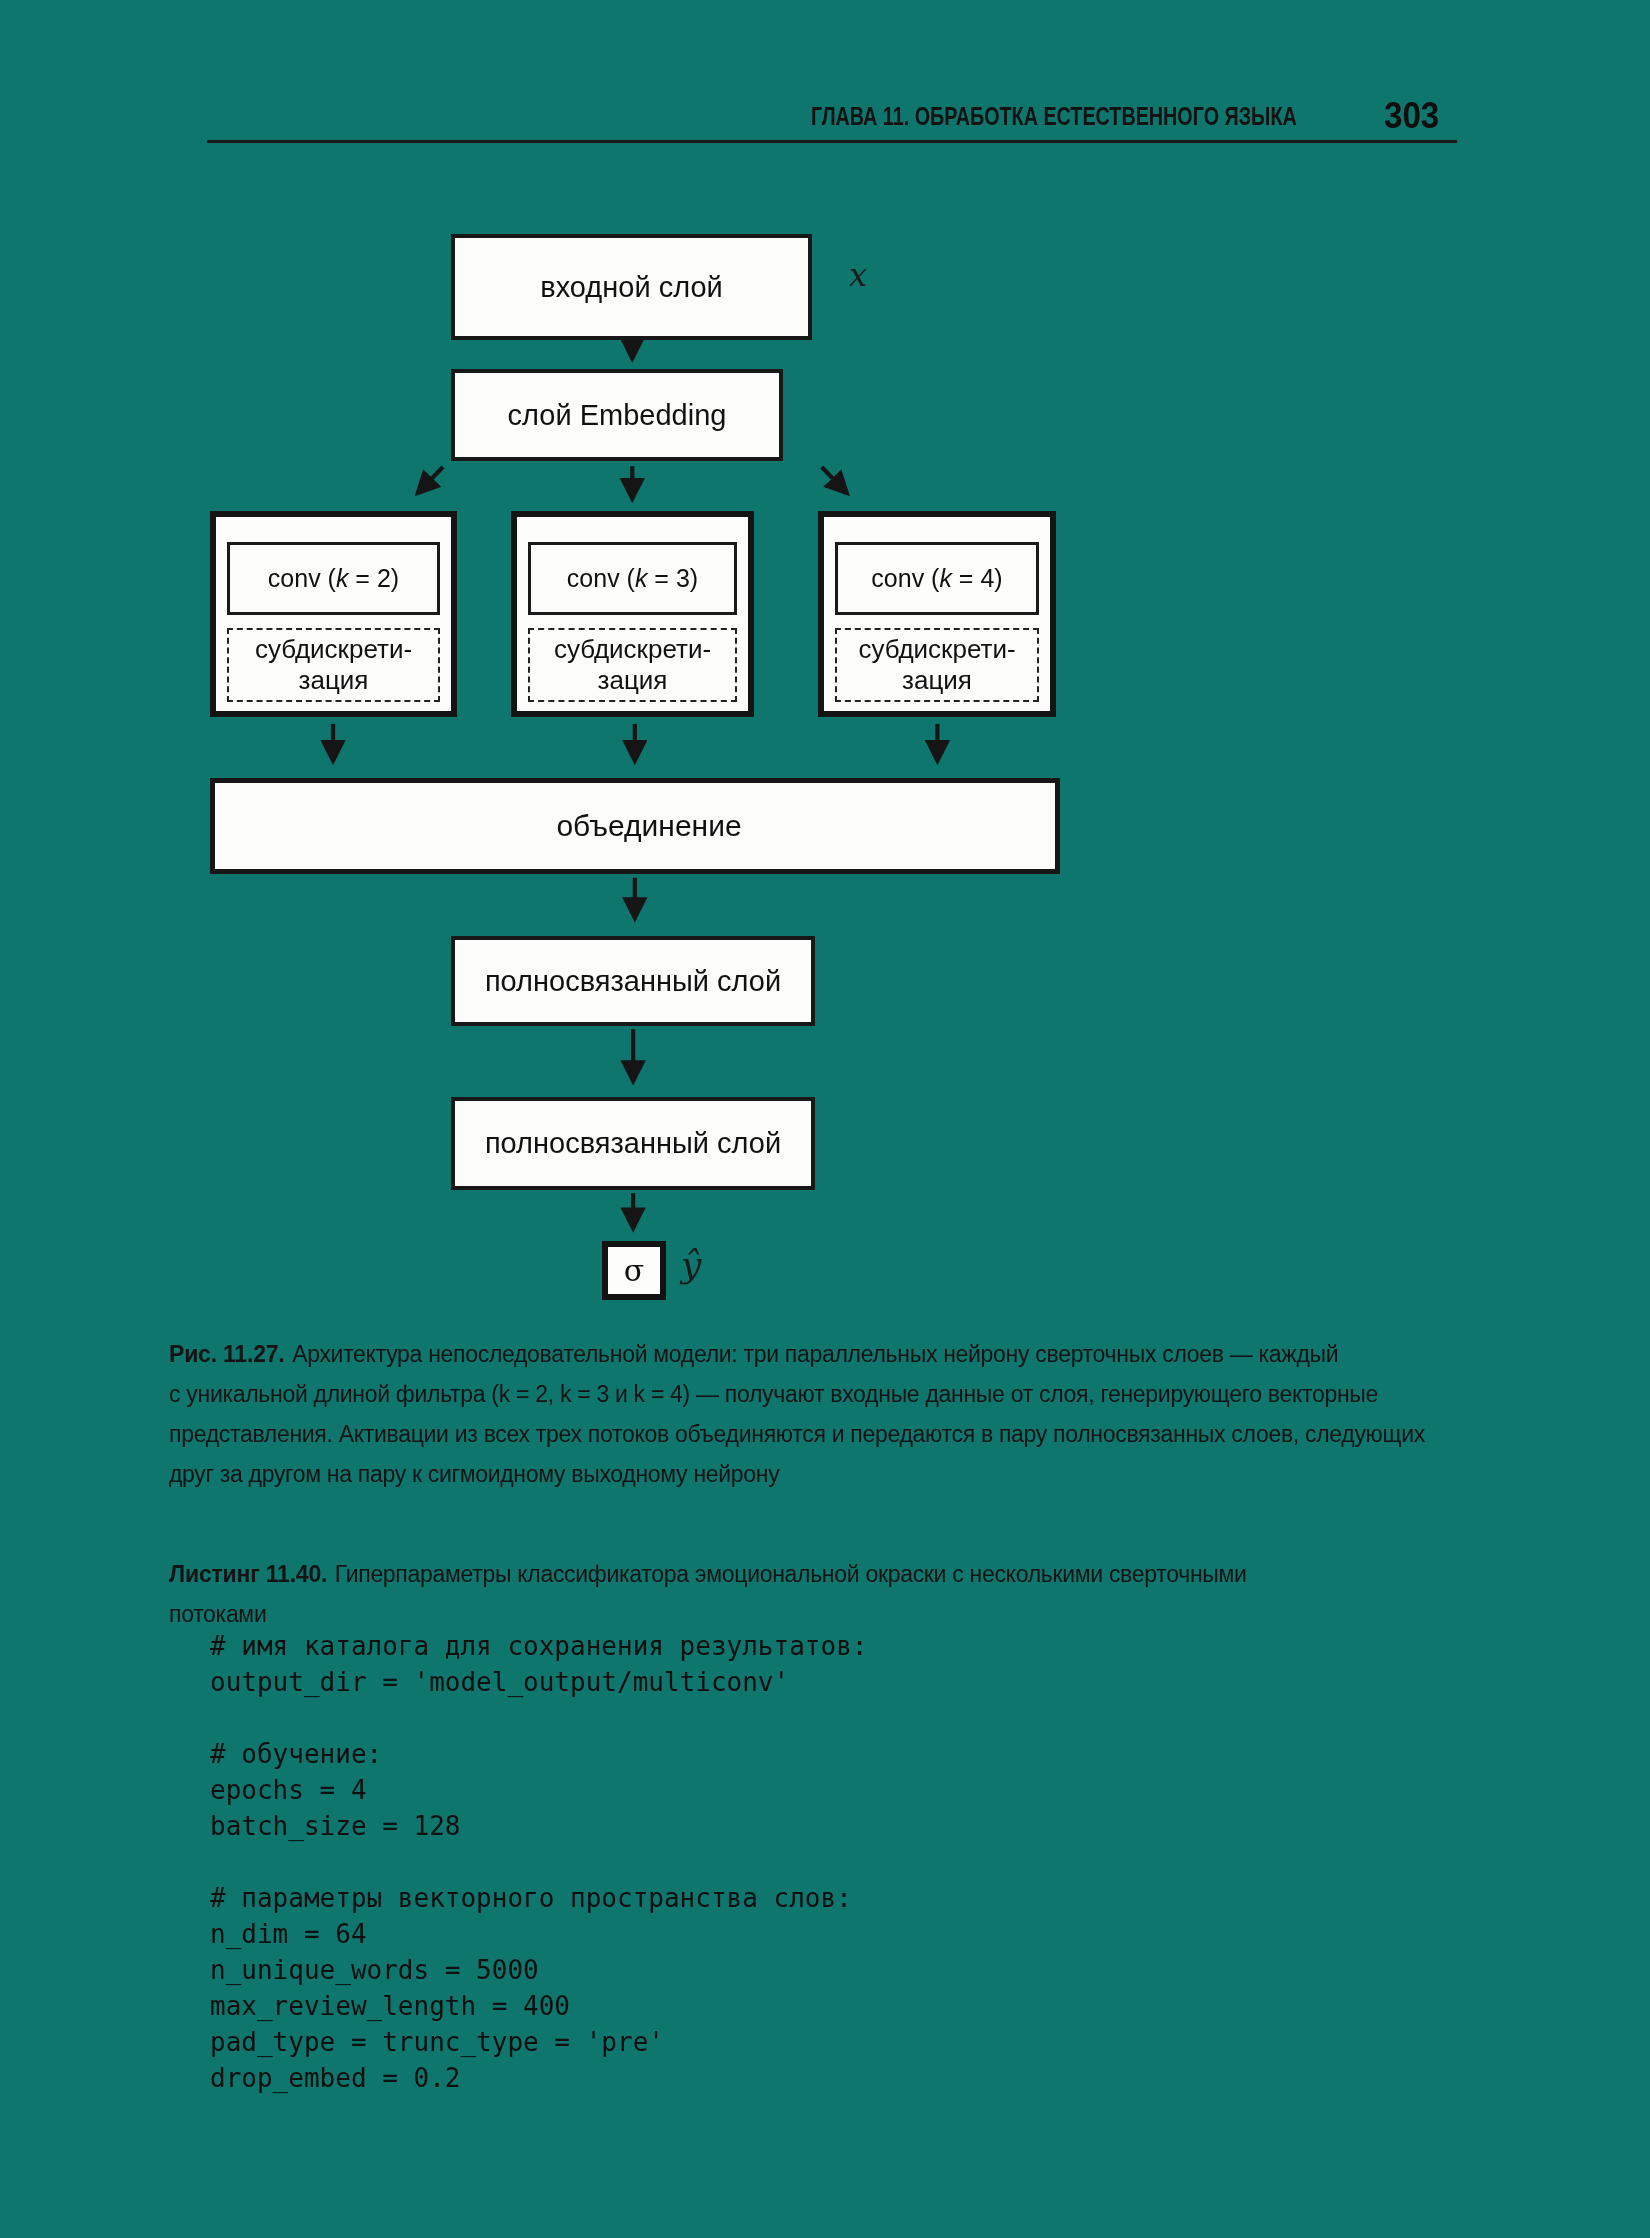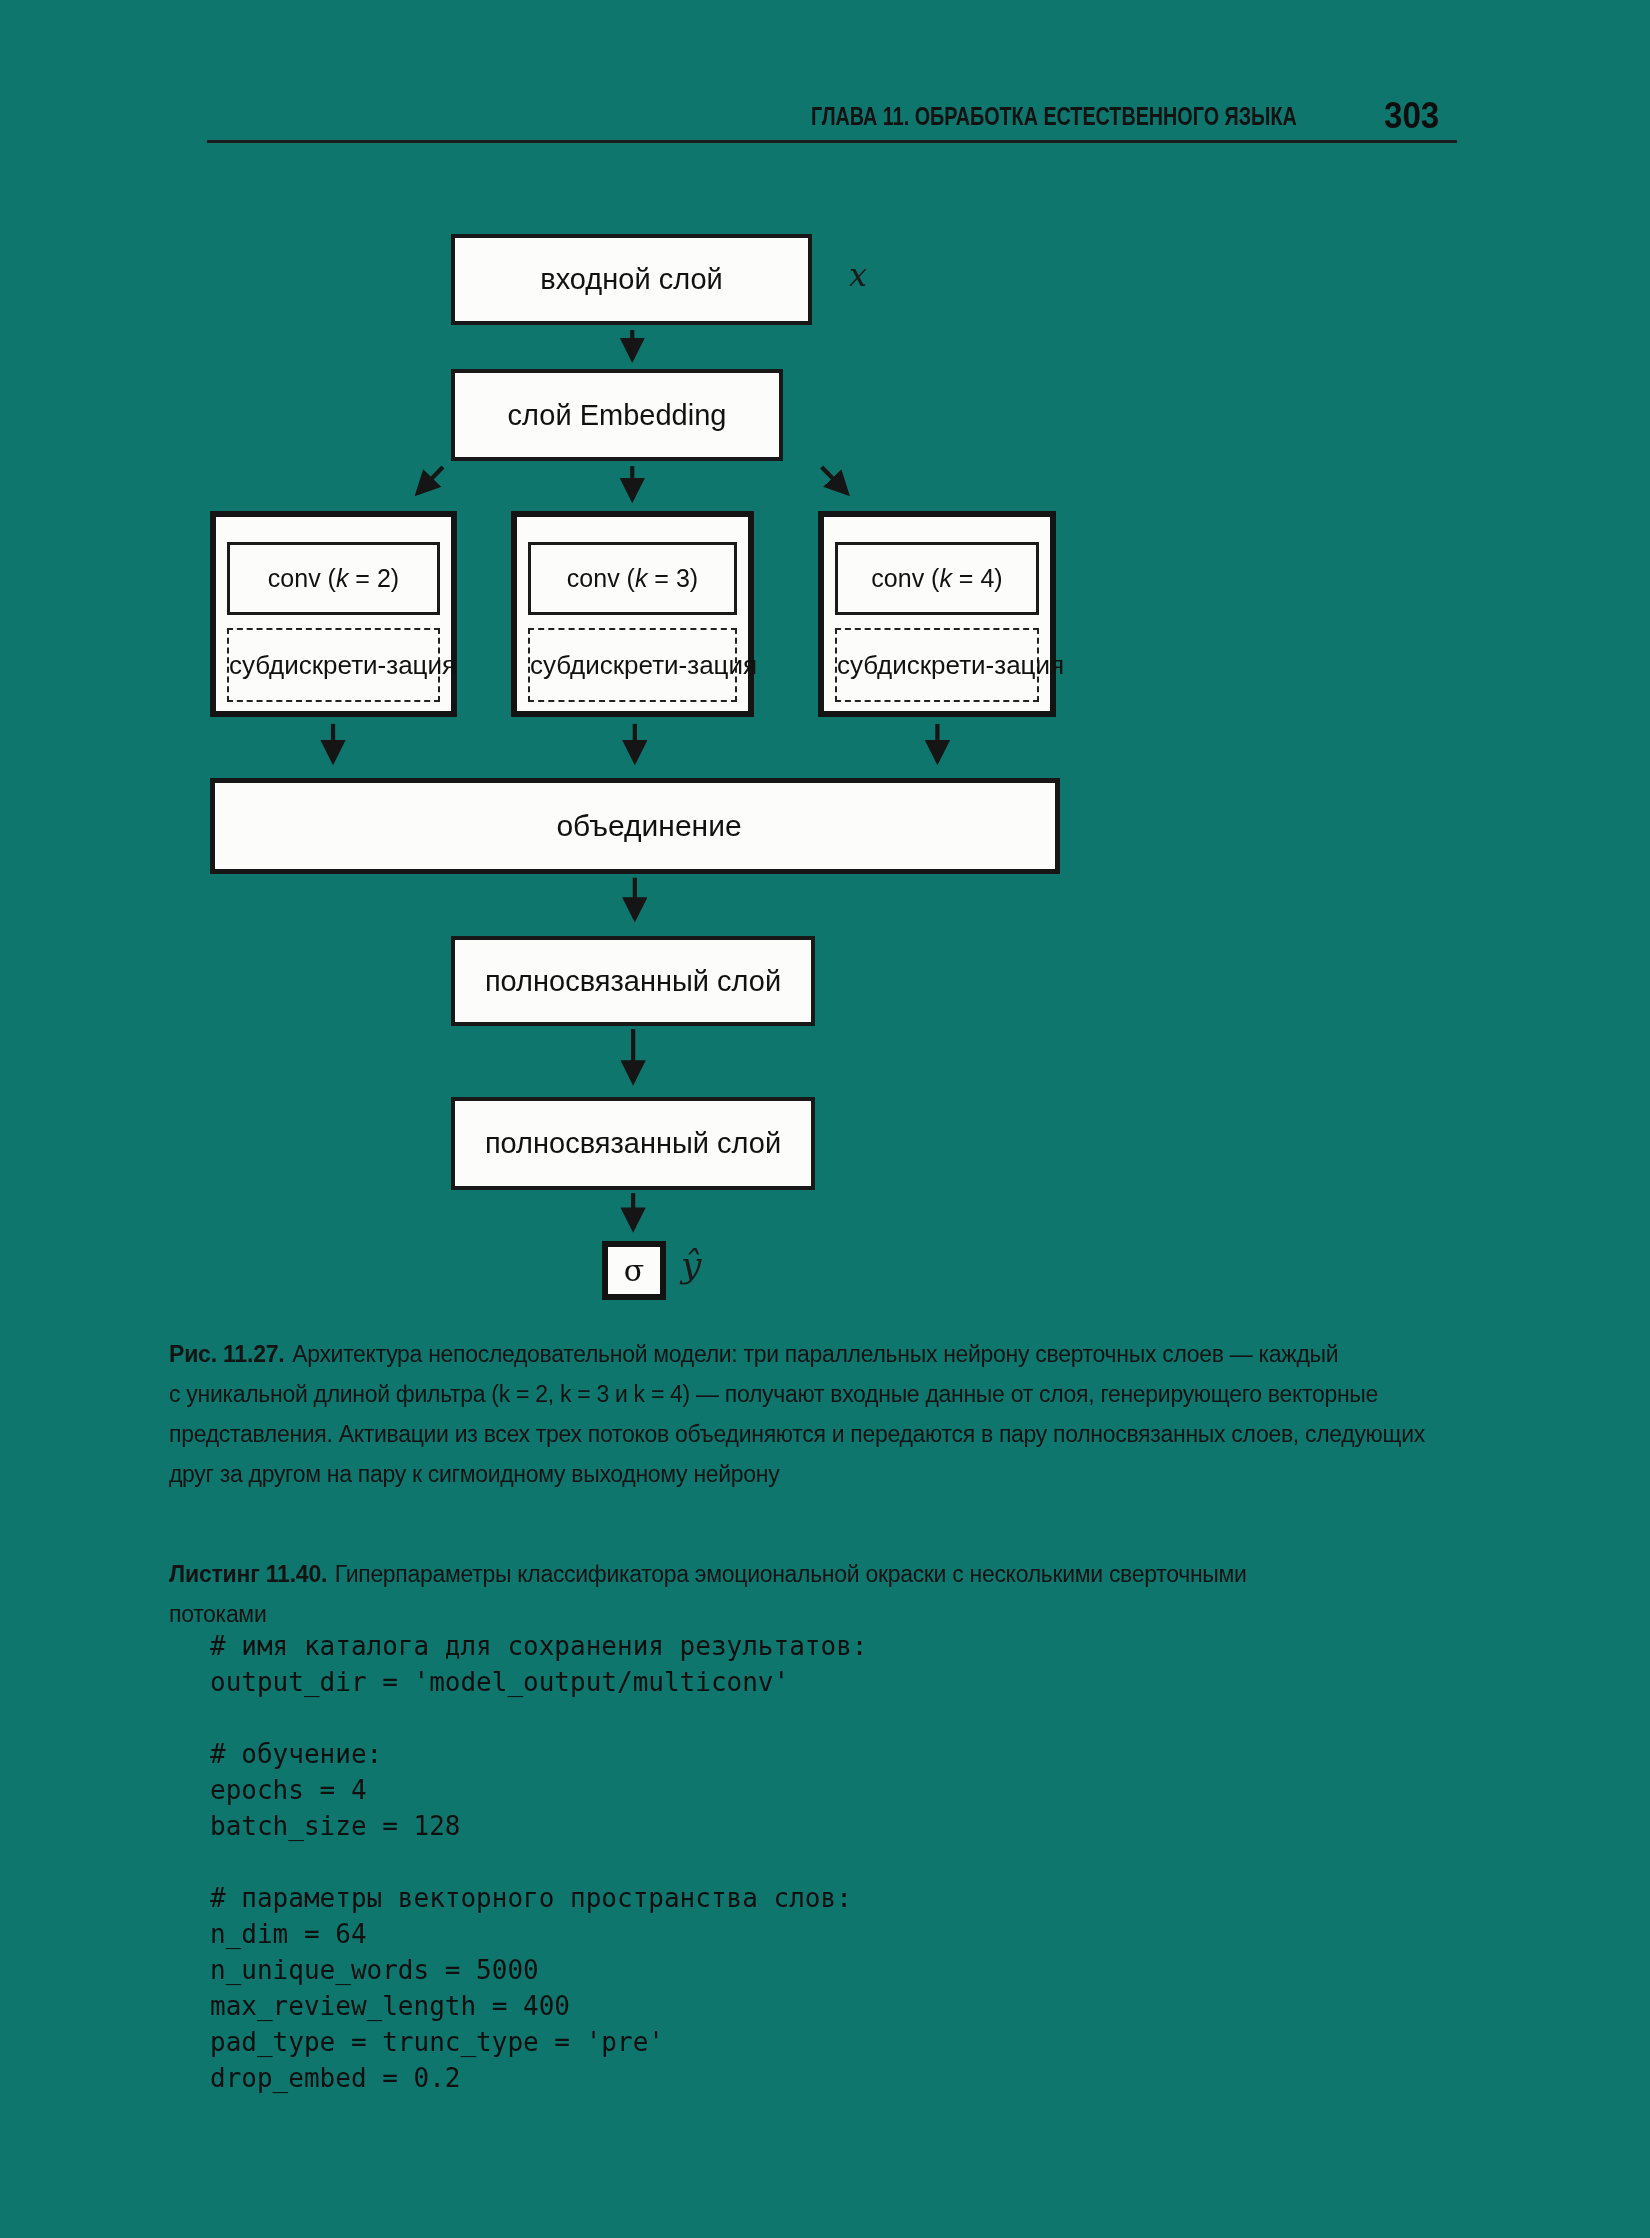--- a/index.html
+++ b/index.html
@@ -28,37 +28,37 @@
     position:absolute;left:207px;top:140px;width:1250px;height:3.4px;
     background:#1c1c1c;
   }
   
   .arrow-layer{position:absolute;left:0;top:0;pointer-events:none;}
   .dbox{
     position:absolute;box-sizing:border-box;background:#fcfcfb;
     display:flex;align-items:center;justify-content:center;
     text-align:center;color:#111;
   }
-  .box-input   {left:451px;top:234px;width:361px;height:91px;border:4.2px solid #181818;font-size:29px;}
+  .box-input   {left:451px;top:234px;width:361px;height:106px;border:4.2px solid #181818;font-size:29px;}
   .box-embed   {left:451px;top:369px;width:332px;height:92px;border:4.2px solid #181818;font-size:29px;}
   .conv-outer  {top:511px;height:206px;border:6.8px solid #141414;display:block;}
   .conv-outer-1{left:210px;width:247px;}
   .conv-outer-2{left:511px;width:243px;}
   .conv-outer-3{left:818px;width:238px;}
   .conv-label{
     position:absolute;left:11px;right:11px;top:24.5px;height:73px;
     border:3.4px solid #1a1a1a;box-sizing:border-box;
     display:flex;align-items:center;justify-content:center;
     font-size:25px;white-space:pre;
   }
   .conv-label .kvar{font-style:italic;}
   .pool-box{
     position:absolute;left:11px;right:11px;top:111px;height:74px;
     border:2.5px dashed #222;box-sizing:border-box;
-    display:flex;flex-direction:row;align-items:center;justify-content:space-between;
+    display:flex;flex-direction:column;align-items:center;justify-content:center;
     font-size:26px;line-height:31px;
   }
   .box-concat  {left:210px;top:778px;width:850px;height:96px;border:5px solid #161616;font-size:30px;padding-left:28px;}
   .box-dense1  {left:451px;top:936px;width:364px;height:90px;border:4.2px solid #181818;font-size:29px;}
   .box-dense2  {left:451px;top:1097px;width:364px;height:93px;border:4.2px solid #181818;font-size:29px;}
   .box-sigma   {left:602px;top:1241px;width:64px;height:59px;border:6.8px solid #131313;
                 font-family:"DejaVu Serif","Liberation Serif",serif;font-size:30px;}
   .var-label{
     position:absolute;font-family:"DejaVu Serif","Liberation Serif",serif;
     font-style:italic;color:#1a1a1a;

